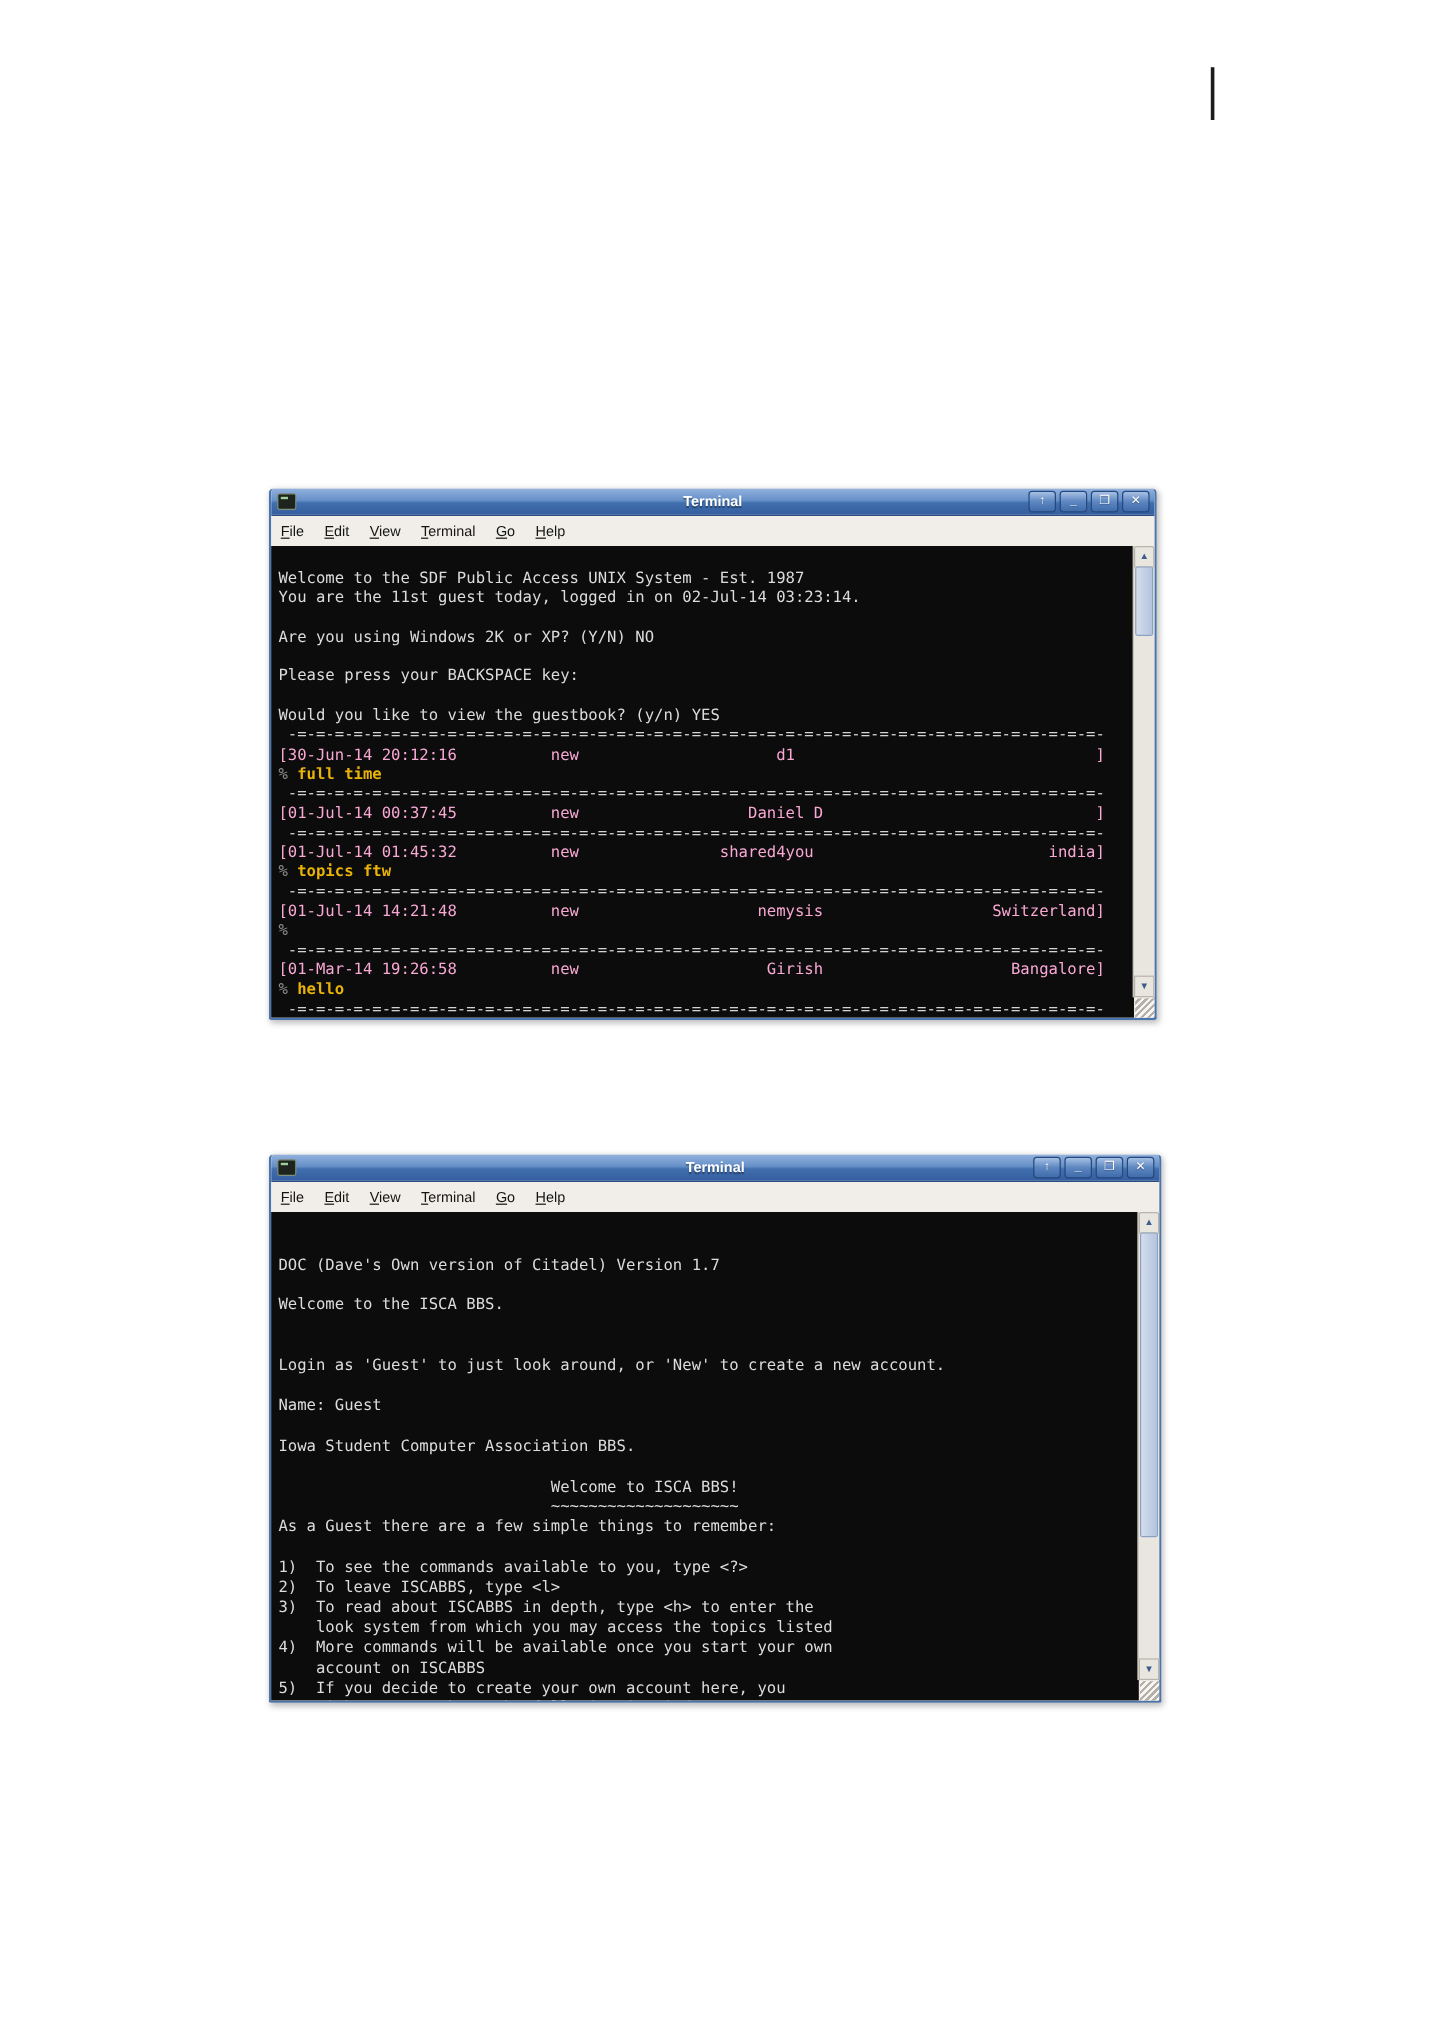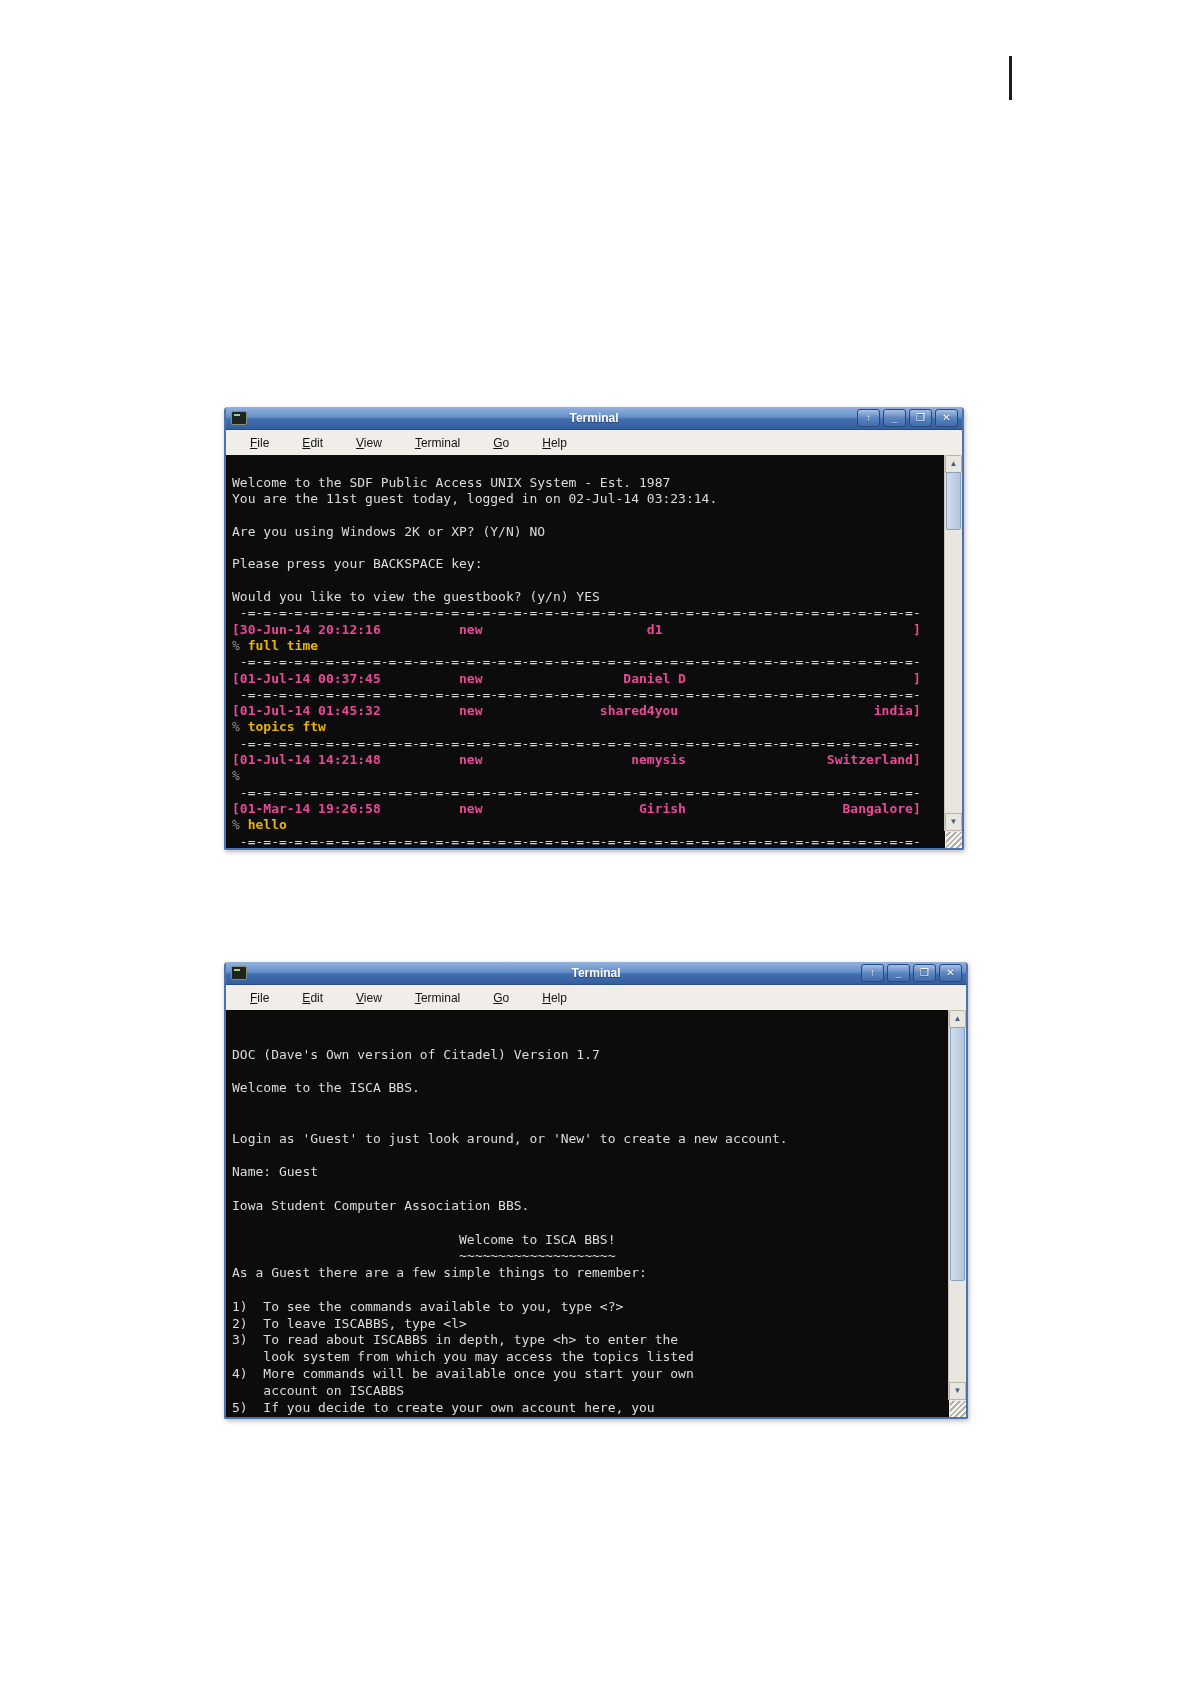--- a/index.html
+++ b/index.html
@@ -34,33 +34,33 @@
     background:linear-gradient(#a7c0e4,#5d87c1 50%,#3f6cab);
     color:#ffffff;font-size:10px;line-height:15px;text-align:center;font-weight:bold;
     text-shadow:0 1px 1px rgba(0,0,0,.35);cursor:default;
   }
 
   .menubar{
     height:25px;background:#f1eee9;border-bottom:1px solid #d6d2c9;
     display:flex;align-items:center;padding-left:8px;gap:17px;
     font-size:12px;color:#141414;
   }
-  .menu-item{cursor:default;margin-left:16px;}
+  .menu-item{cursor:default;}
   .menu-item .u{text-decoration:underline;}
 
   .screen{
     position:absolute;left:0;right:17px;top:48px;bottom:0;
     background:#0c0c0c;overflow:hidden;padding:20px 0 0 6px;
   }
   .tline{
     font-family:"DejaVu Sans Mono","Liberation Mono",monospace;
     font-size:13px;line-height:16.3px;white-space:pre;color:#dcdcdc;
   }
   #win2 .tline{line-height:16.8px;}
-  .tline.y{color:#ec4899;font-weight:bold;}
+  .tline.y{color:#f9a8d4;font-weight:normal;}
   .tline.sep{color:#d4d4d4;}
   .tline .pct{color:#8f8f8f;}
   .tline .cy{color:#eab308;font-weight:bold;}
 
   .scrollbar{
     position:absolute;top:48px;right:0;bottom:17px;width:17px;
     background:#e9e6e0;border-left:1px solid #c9c5bc;
   }
   .sb-btn{
     height:16px;background:#e9e6e0;border:1px solid #b9b5ab;

